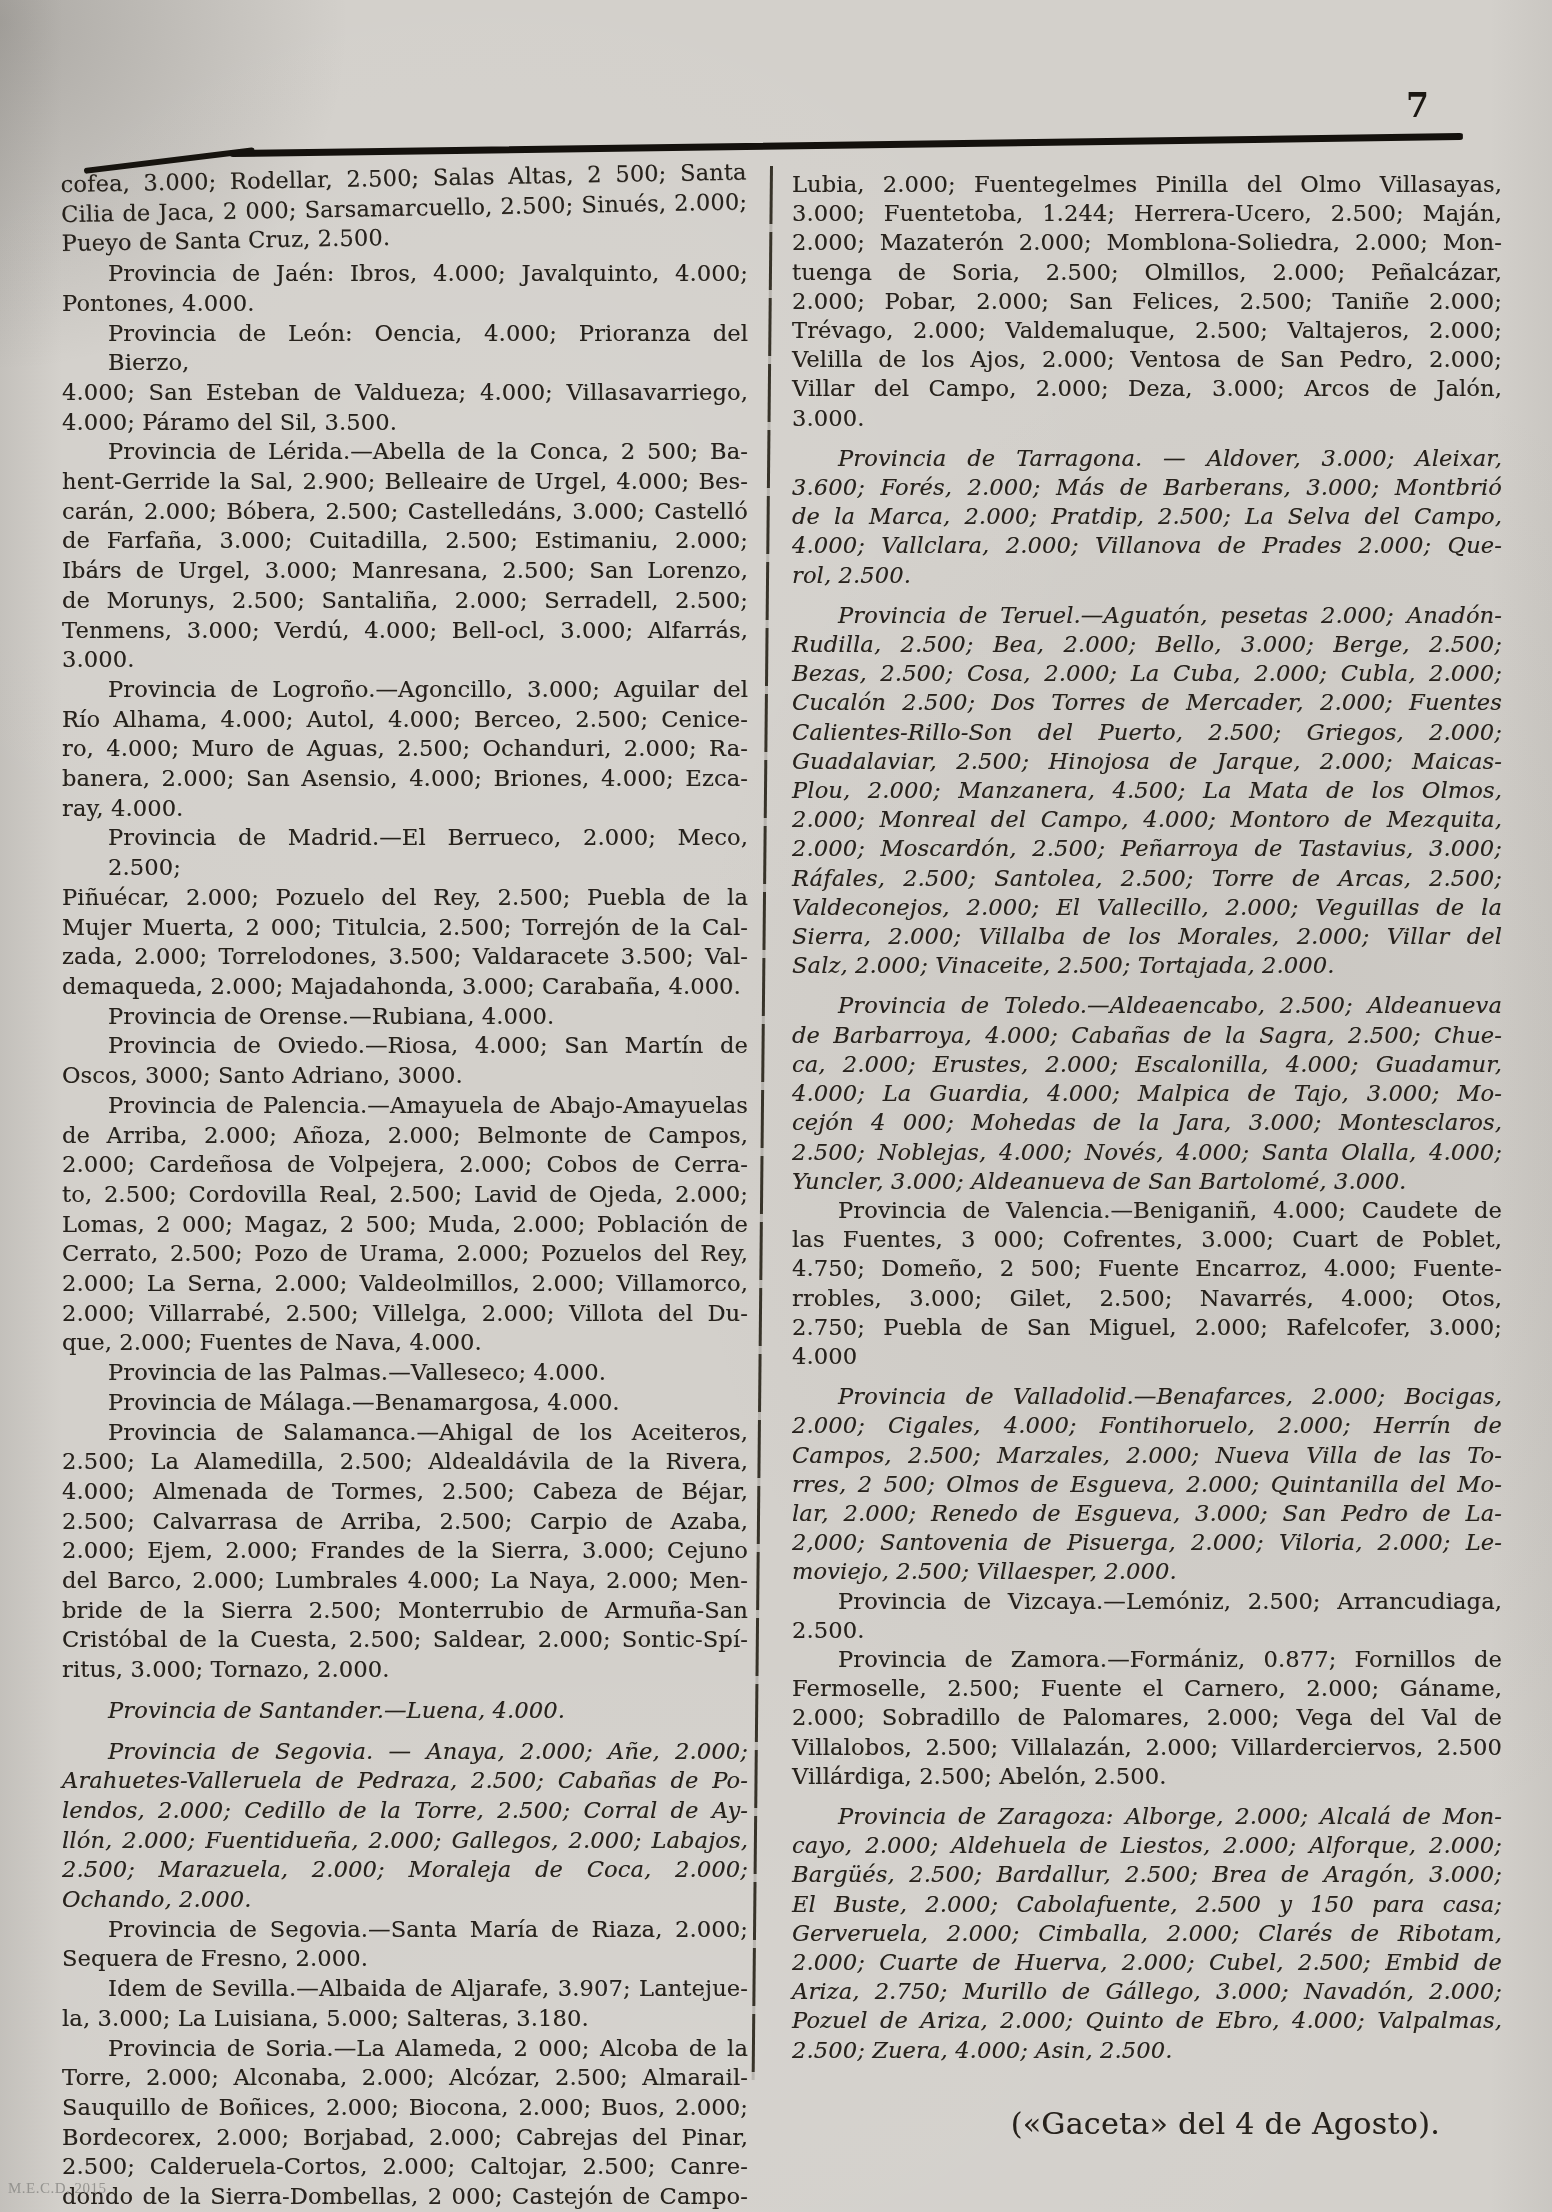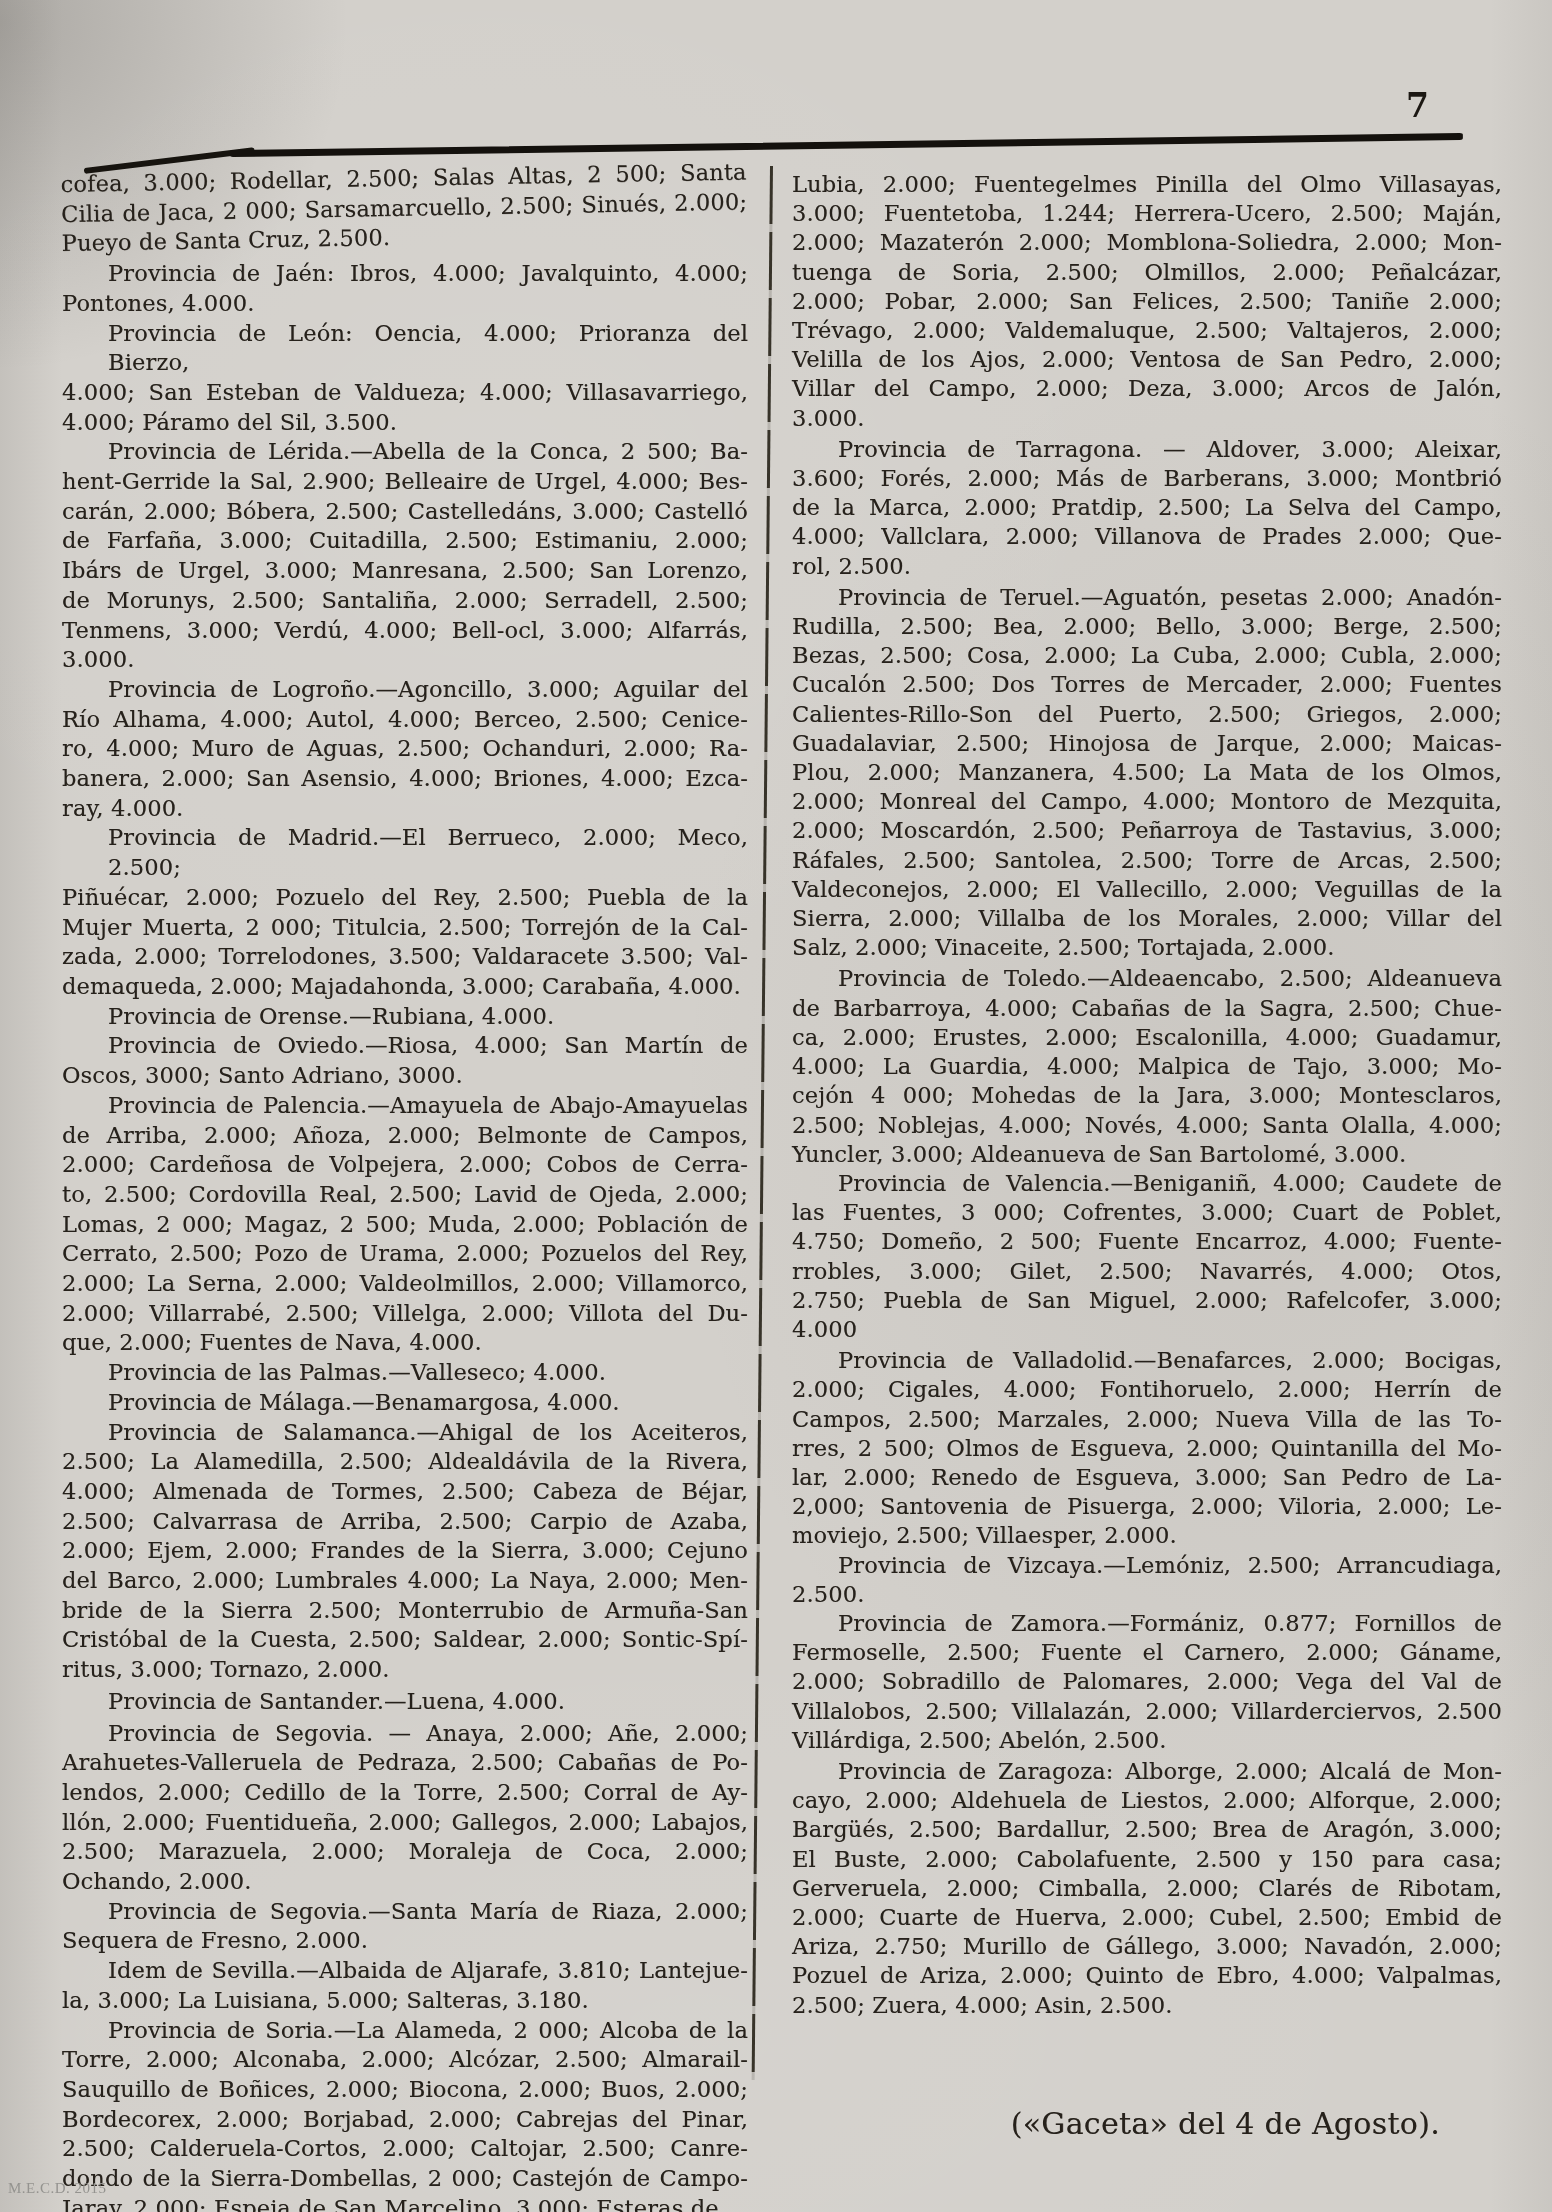--- a/index.html
+++ b/index.html
@@ -40,21 +40,21 @@
     position:absolute; top:170px;
     font-size:22.5px; letter-spacing:0.15px;
     text-shadow:0.3px 0.3px 0.6px rgba(38,33,27,0.38);
   }
   .col.left  { left:62px;  width:686px; line-height:29.7px; }
   .col.right { left:792px; width:710px; line-height:29.2px; }
   .col.left .para:first-child {
     transform:rotate(-1.05deg); transform-origin:left bottom;
   }
   .para { margin:0; }
-  .para.gap { margin-top:2px; }
+  .para.gap { margin-top:11px;font-style:italic; }
   .line { display:block; text-align:justify; text-align-last:justify; }
   .line.last { text-align-last:left; }
   .para.indent .line:first-child { padding-left:46px; }
   .gaceta-citation {
     position:absolute; right:112px; top:2106px;
     font-size:30px; letter-spacing:0.3px;
     text-shadow:0.3px 0.3px 0.6px rgba(38,33,27,0.38);
   }
   .scan-watermark {
     position:absolute; left:8px; top:2180px;
@@ -155,21 +155,21 @@
         <span class="line">lendos, 2.000; Cedillo de la Torre, 2.500; Corral de Ay-</span>
         <span class="line">llón, 2.000; Fuentidueña, 2.000; Gallegos, 2.000; Labajos,</span>
         <span class="line">2.500; Marazuela, 2.000; Moraleja de Coca, 2.000;</span>
         <span class="line last">Ochando, 2.000.</span>
       </p>
       <p class="para indent">
         <span class="line">Provincia de Segovia.—Santa María de Riaza, 2.000;</span>
         <span class="line last">Sequera de Fresno, 2.000.</span>
       </p>
       <p class="para indent">
-        <span class="line">Idem de Sevilla.—Albaida de Aljarafe, 3.810; Lantejue-</span>
+        <span class="line">Idem de Sevilla.—Albaida de Aljarafe, 3.907; Lantejue-</span>
         <span class="line last">la, 3.000; La Luisiana, 5.000; Salteras, 3.180.</span>
       </p>
       <p class="para indent">
         <span class="line">Provincia de Soria.—La Alameda, 2 000; Alcoba de la</span>
         <span class="line">Torre, 2.000; Alconaba, 2.000; Alcózar, 2.500; Almarail-</span>
         <span class="line">Sauquillo de Boñices, 2.000; Biocona, 2.000; Buos, 2.000;</span>
         <span class="line">Bordecorex, 2.000; Borjabad, 2.000; Cabrejas del Pinar,</span>
         <span class="line">2.500; Calderuela-Cortos, 2.000; Caltojar, 2.500; Canre-</span>
         <span class="line">dondo de la Sierra-Dombellas, 2 000; Castejón de Campo-</span>
         <span class="line last">Jaray, 2.000; Espeja de San Marcelino, 3.000; Esteras de</span>

